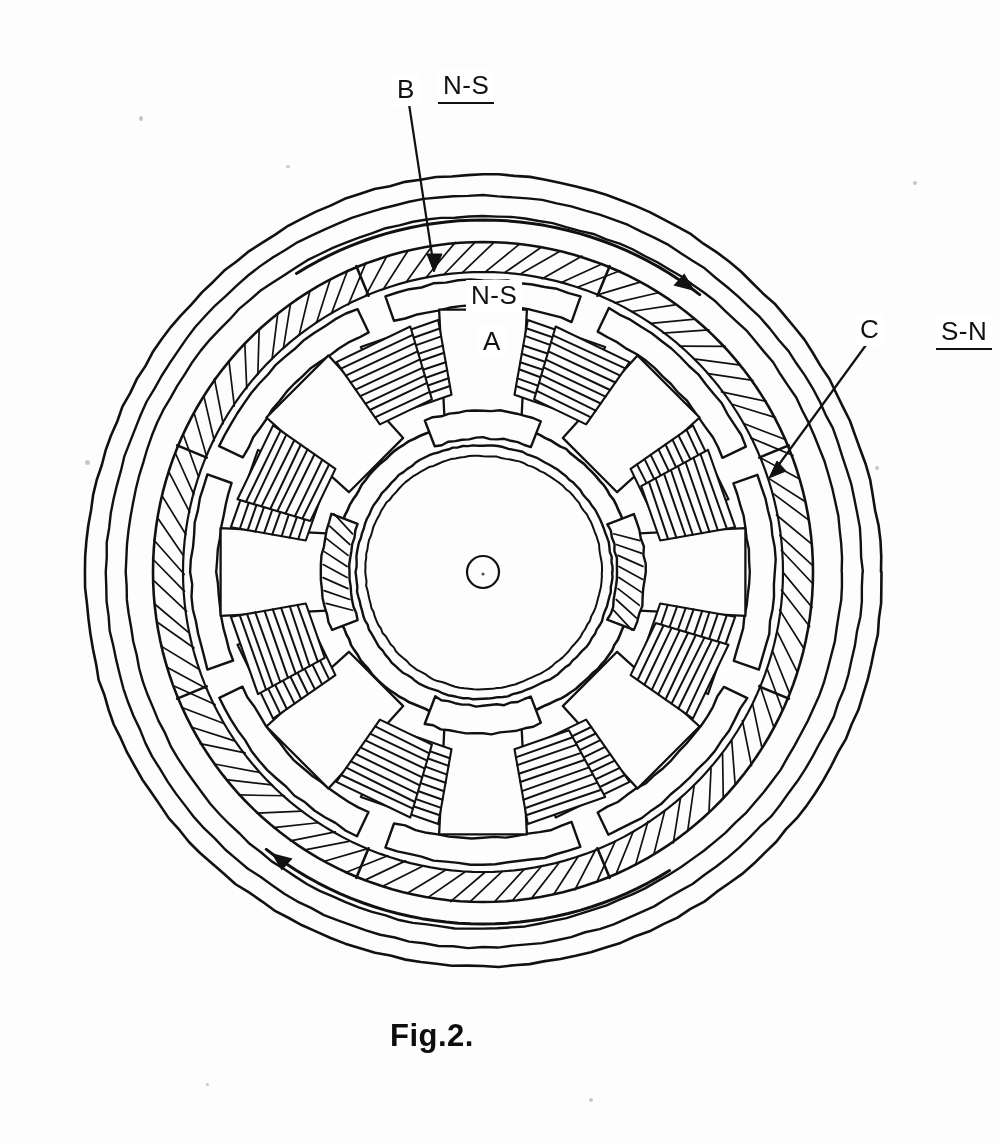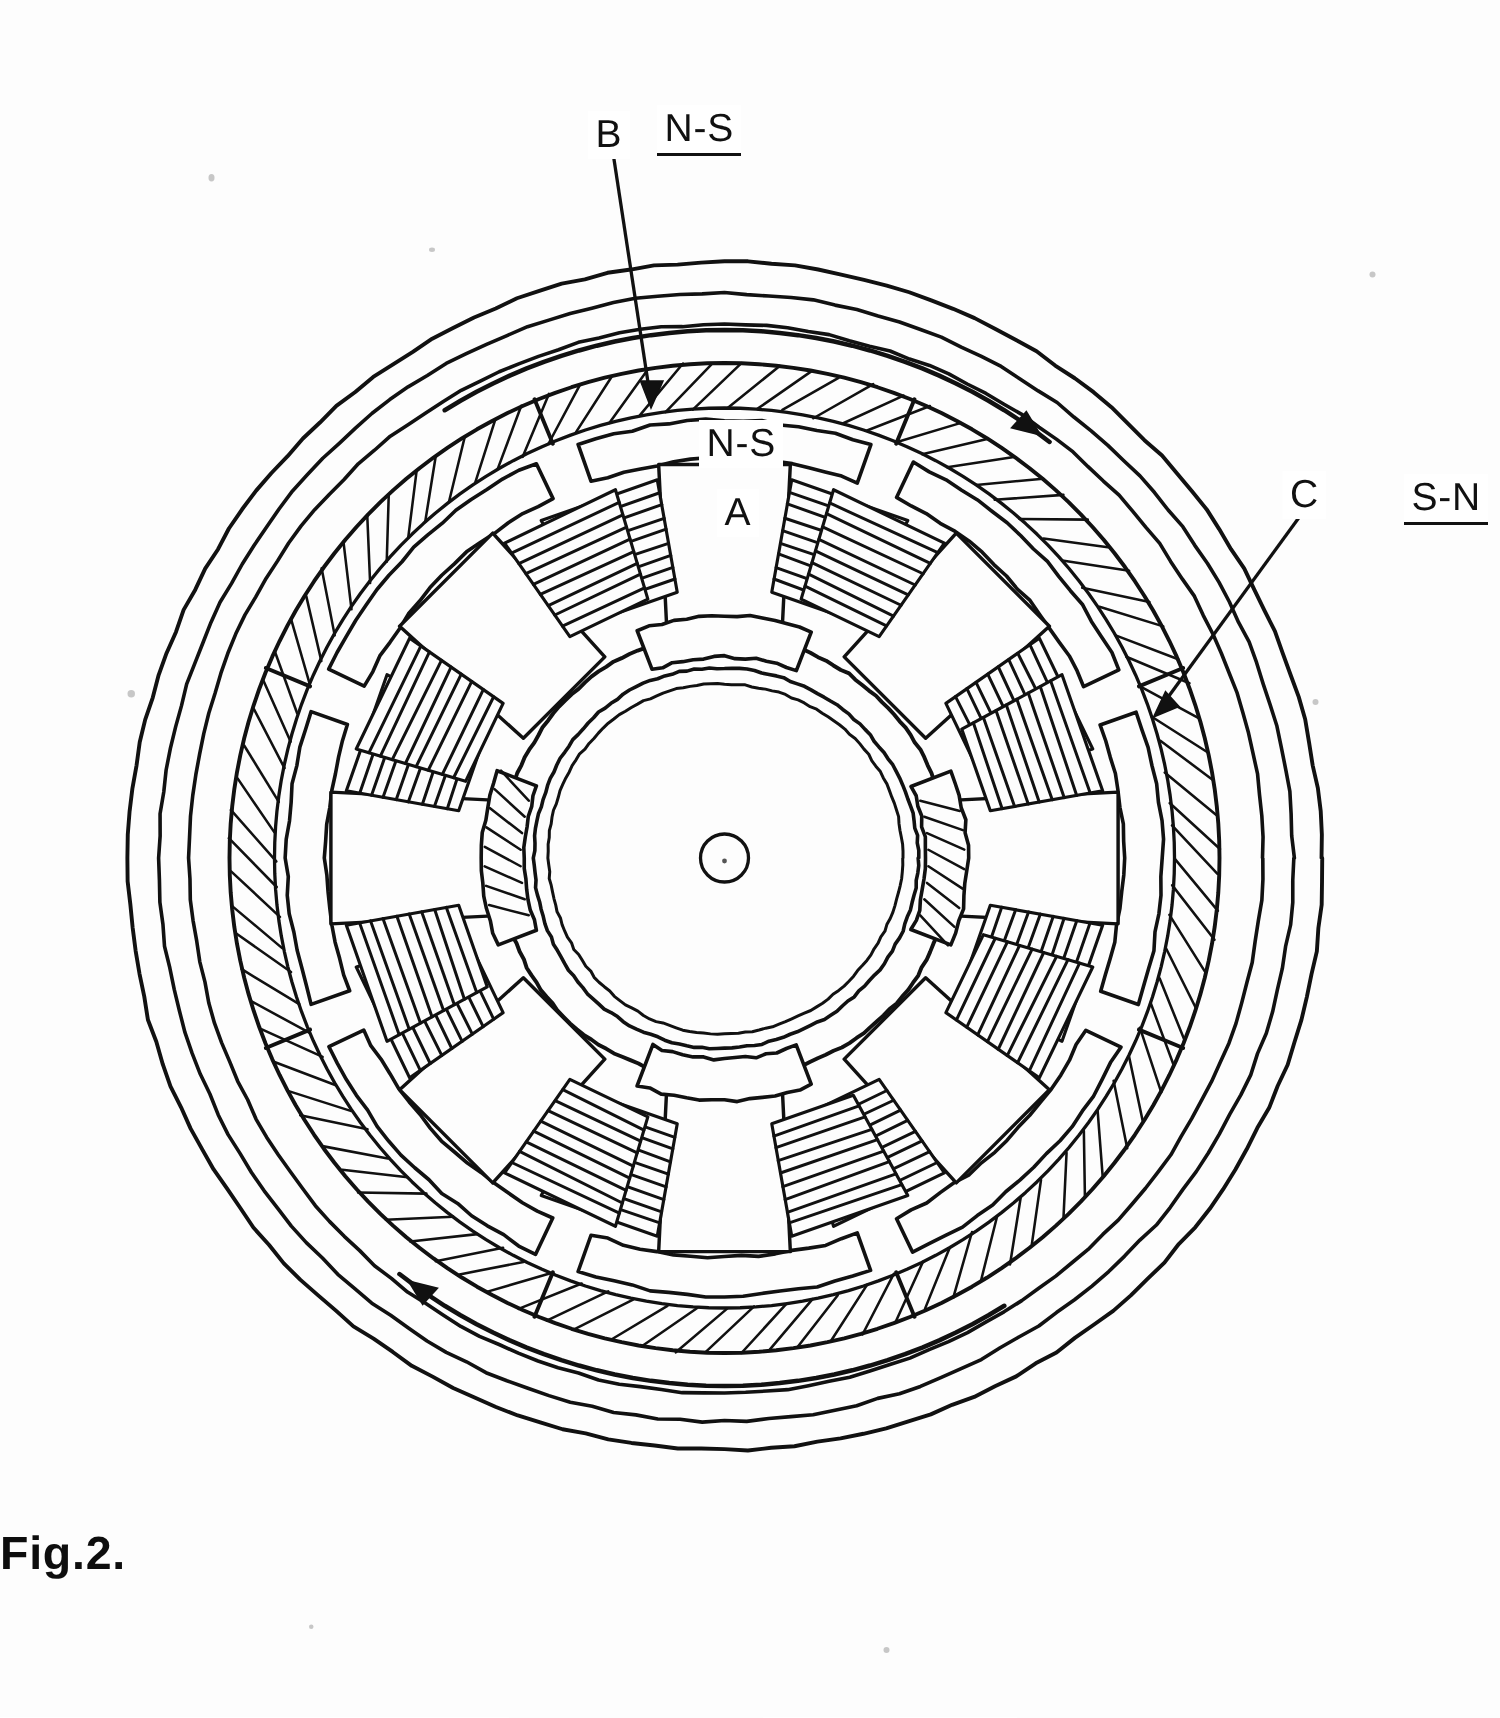--- a/index.html
+++ b/index.html
@@ -45,21 +45,21 @@
   #label-BNS{ left: 438px;  top: 70px;  }
   #label-C  { left: 855px;  top: 314px; }
   #label-CSN{ left: 936px;  top: 316px; }
   #label-ANS{ left: 466px;  top: 280px; }
   #label-A  { left: 478px;  top: 326px; }
   #caption {
     position: absolute;
     left: 0;
     top: 1018px;
     width: 864px;
-    text-align: left;
+    text-align: center;
     font-family: "Liberation Sans", sans-serif;
     font-size: 31px;
     font-weight: bold;
     color: #0d0d0d;
     letter-spacing: 0.5px;
     user-select: none;
   }
   .speck {
     position: absolute;
     background: #9a9a9a;

